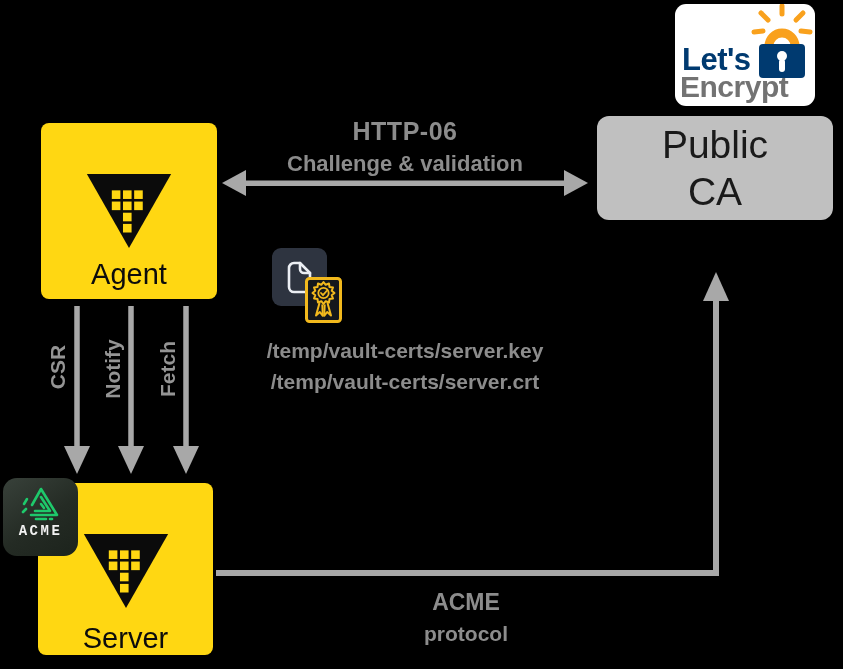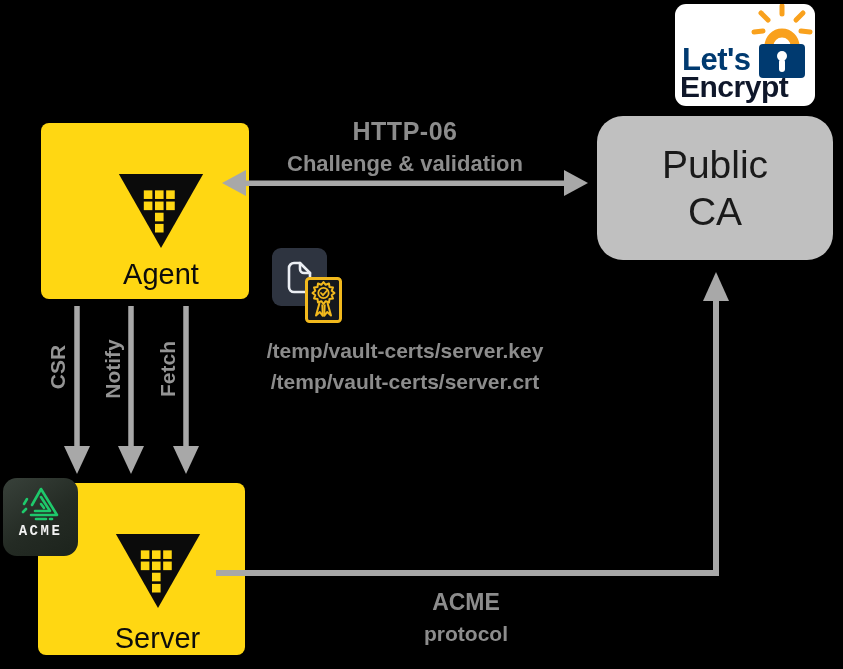--- a/index.html
+++ b/index.html
@@ -5,30 +5,30 @@
   html,body{margin:0;padding:0;background:#000;}
   #canvas{
     position:relative;width:843px;height:669px;background:#000;
     font-family:"Liberation Sans",sans-serif;overflow:hidden;
   }
   .abs{position:absolute;}
 
   
   .le-box{left:675px;top:4px;width:140px;height:102px;background:#ffffff;border-radius:11px;}
   .le-word1{position:absolute;left:7px;top:38px;font-size:31px;font-weight:700;color:#003A70;letter-spacing:-0.5px;}
-  .le-word2{position:absolute;left:5px;top:66px;font-size:30px;font-weight:700;color:#0f172a;letter-spacing:-0.5px;text-align:right;}
+  .le-word2{position:absolute;left:5px;top:66px;font-size:30px;font-weight:700;color:#737373;letter-spacing:-0.5px;text-align:right;}
   .le-lock{position:absolute;left:76px;top:0px;}
 
   
-  .ca-box{left:597px;top:116px;width:236px;height:144px;background:#c0c0c0;border-radius:26px;
+  .ca-box{left:597px;top:116px;width:236px;height:104px;background:#c0c0c0;border-radius:12px;
     display:flex;flex-direction:column;align-items:center;justify-content:center;
     color:#1a1a1a;font-size:39px;line-height:47px;text-align:center;}
 
   
-  .vault-box{background:#ffd712;border-radius:8px;display:flex;flex-direction:column;align-items:center;padding-left:32px;}
+  .vault-box{background:#ffd712;border-radius:8px;display:flex;flex-direction:column;align-items:center;}
   .agent-box{left:41px;top:123px;width:176px;height:176px;}
   .server-box{left:38px;top:483px;width:175px;height:172px;justify-content:space-between;}
   .vault-box svg{margin-top:47px;}
   .vault-label{margin-top:6px;font-size:29px;color:#0c0c0c;}
 
   
   .acme-badge{left:3px;top:478px;width:75px;height:78px;border-radius:14px;
     background:linear-gradient(145deg,#38413a 0%,#242b24 55%,#1c231c 100%);
     display:flex;flex-direction:column;align-items:center;z-index:5;}
   .acme-badge svg{margin-top:7px;}

